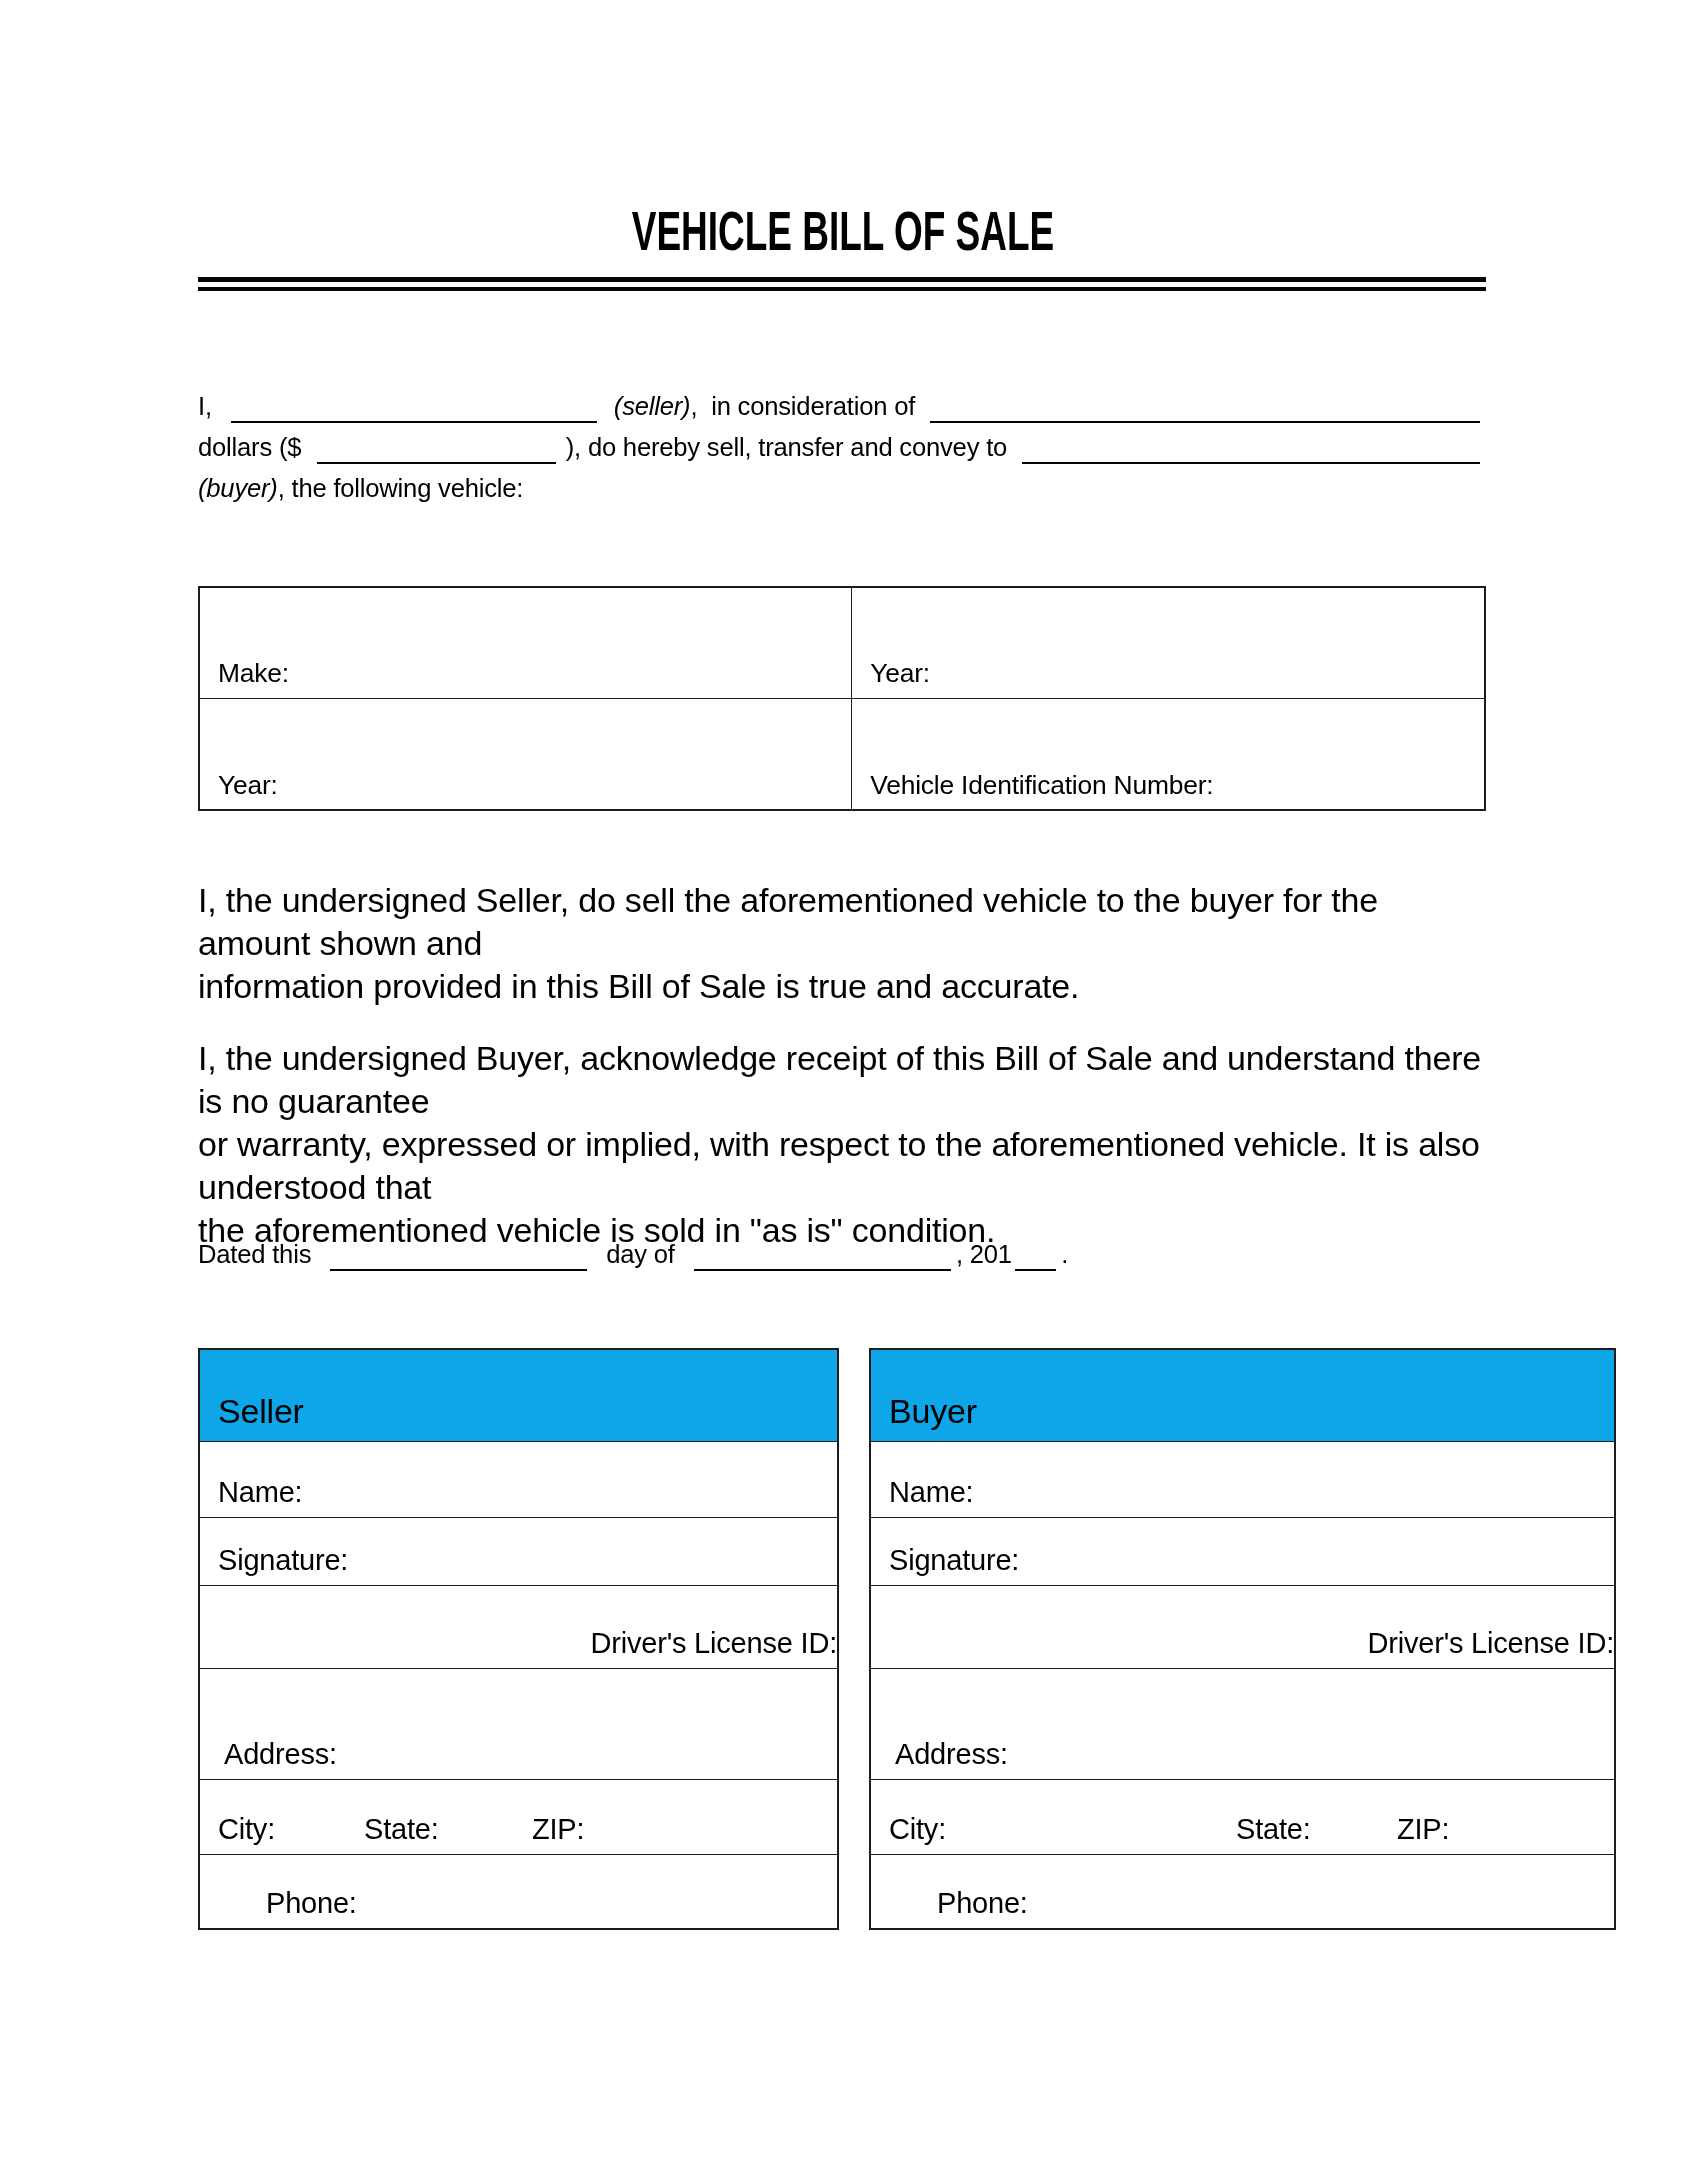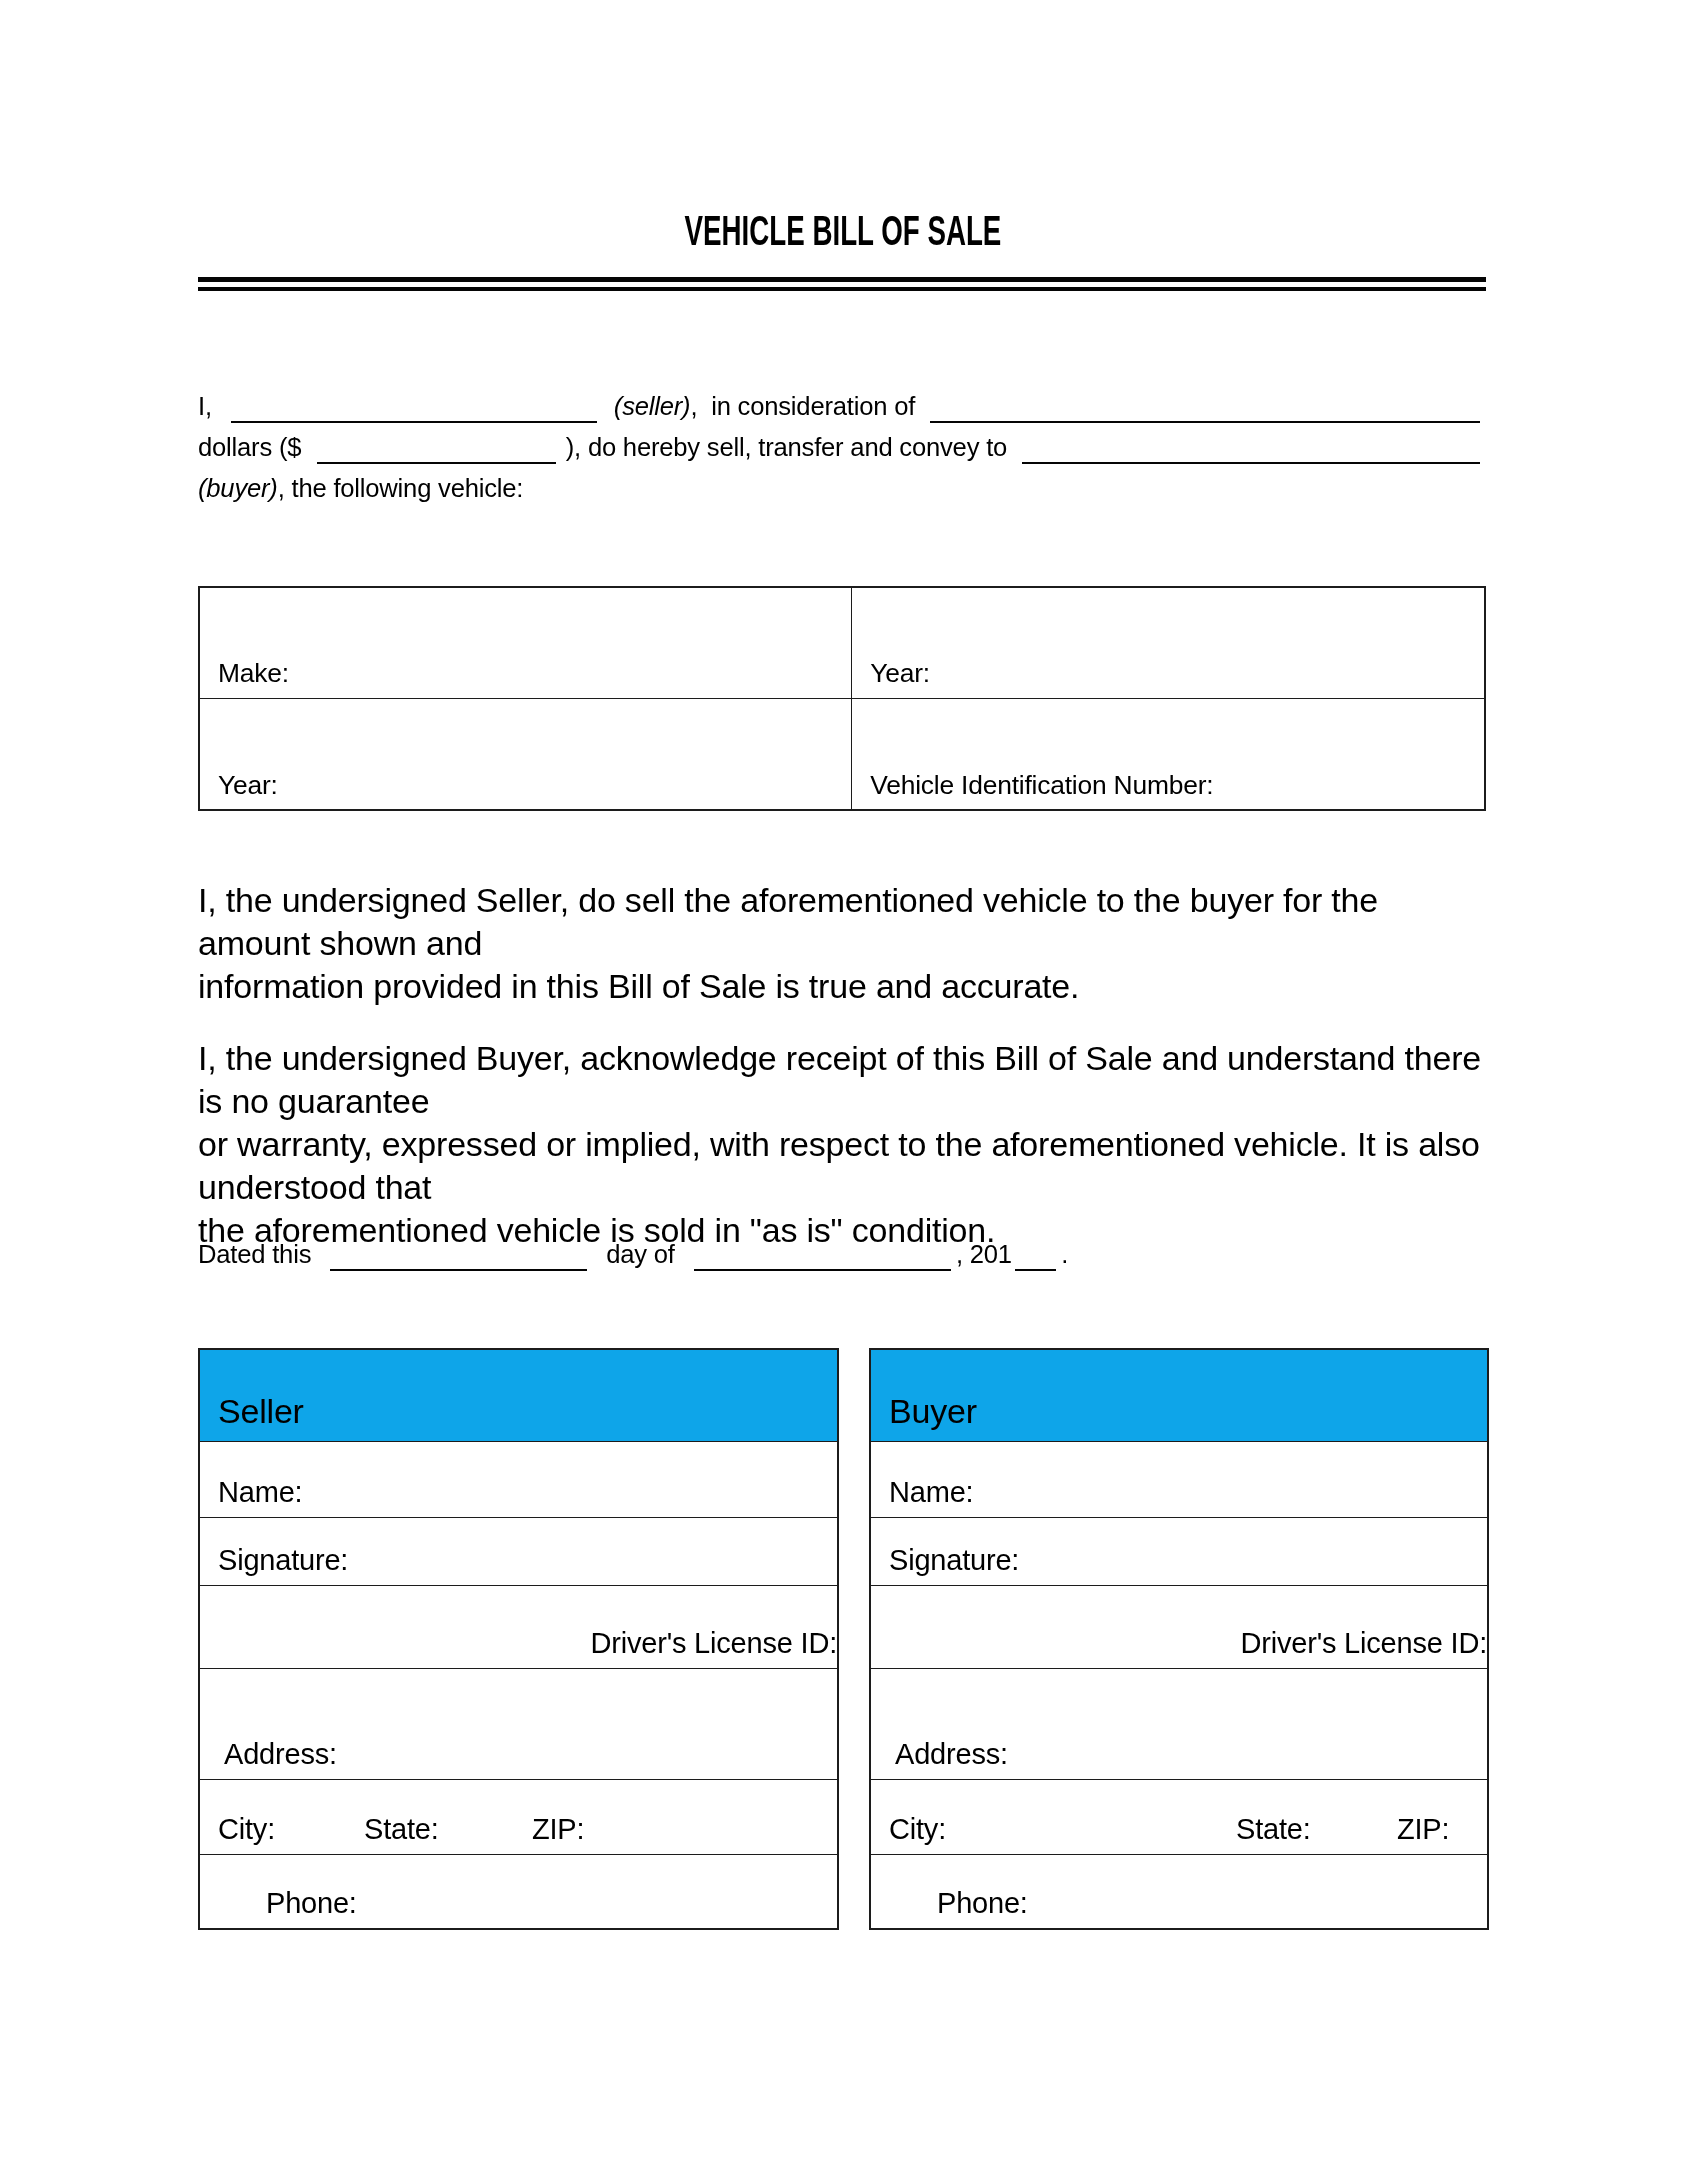--- a/index.html
+++ b/index.html
@@ -8,21 +8,21 @@
     width:1685px;
     height:2181px;
     background:#ffffff;
     font-family:"Liberation Sans","DejaVu Sans",sans-serif;
     color:#000000;
     overflow:hidden;
   }
   
   .doc-title{
     position:absolute; top:198px; left:0; width:100%;
-    text-align:center; font-size:42px; font-weight:bold;
+    text-align:center; font-size:56px; font-weight:bold;
     line-height:65px; white-space:nowrap;
   }
   .doc-title .squeeze{
     display:inline-block;
     transform:scaleX(0.66);
     transform-origin:50% 50%;
     letter-spacing:0px;
   }
   .title-rule{
     position:absolute; top:277px; left:198px; width:1288px; height:13.6px;
@@ -73,21 +73,21 @@
   .b-day{width:257px; margin-left:19px; margin-right:19px;}
   .b-month{width:257px; margin-left:19px; margin-right:5.1px;}
   .b-year{width:41px; margin-left:3.4px; margin-right:5.1px;}
   
   .party-box{
     position:absolute; top:1348px; height:582px;
     border:2.6px solid #1c1c1c; box-sizing:border-box;
     display:flex; flex-direction:column;
   }
   .seller-box{left:198px; width:641px;}
-  .buyer-box{left:869px; width:620px;}
+  .buyer-box{left:869px; width:747px;}
   .party-header{
     height:92px; flex:0 0 auto; background:#0ea5e9;
     border-bottom:1.7px solid #1c1c1c;
     display:flex; align-items:flex-end;
     padding:0 0 10.2px 18px; font-size:34px; letter-spacing:-0.2px;
     box-sizing:border-box;
   }
   .party-row{
     flex:0 0 auto; display:flex; align-items:flex-end;
     padding:0 0 8.5px 18px; font-size:29px; letter-spacing:-0.2px;

